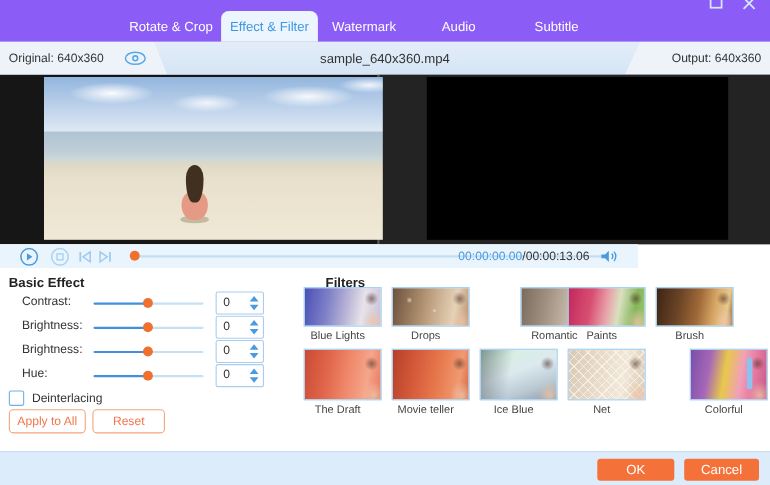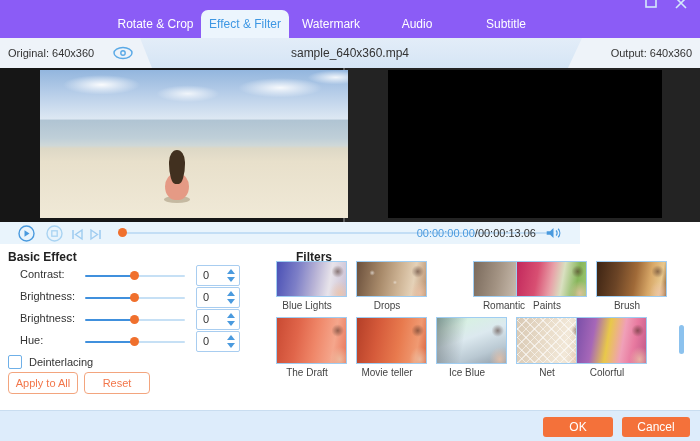--- a/index.html
+++ b/index.html
@@ -288,21 +288,21 @@
       <div class="flabel">Movie teller</div>
     </div>
     <div class="tile r2" style="left:436px;top:73px;">
       <div class="thumb f7"></div>
       <div class="flabel">Ice Blue</div>
     </div>
     <div class="tile r2" style="left:516px;top:73px;">
       <div class="thumb f8"></div>
       <div class="flabel">Net</div>
     </div>
-    <div class="tile r2" style="left:576px;top:73px;">
+    <div class="tile r2" style="left:627px;top:73px;">
       <div class="thumb f9"></div>
       <div class="flabel">Colorful</div>
     </div>
 
     <div class="fscroll"></div>
   </div>
 
   <div class="footer">
     <div class="btn-solid" style="left:622px;width:68px;">Cancel</div>
     <div class="btn-solid" style="left:543px;width:70px;">OK</div>

